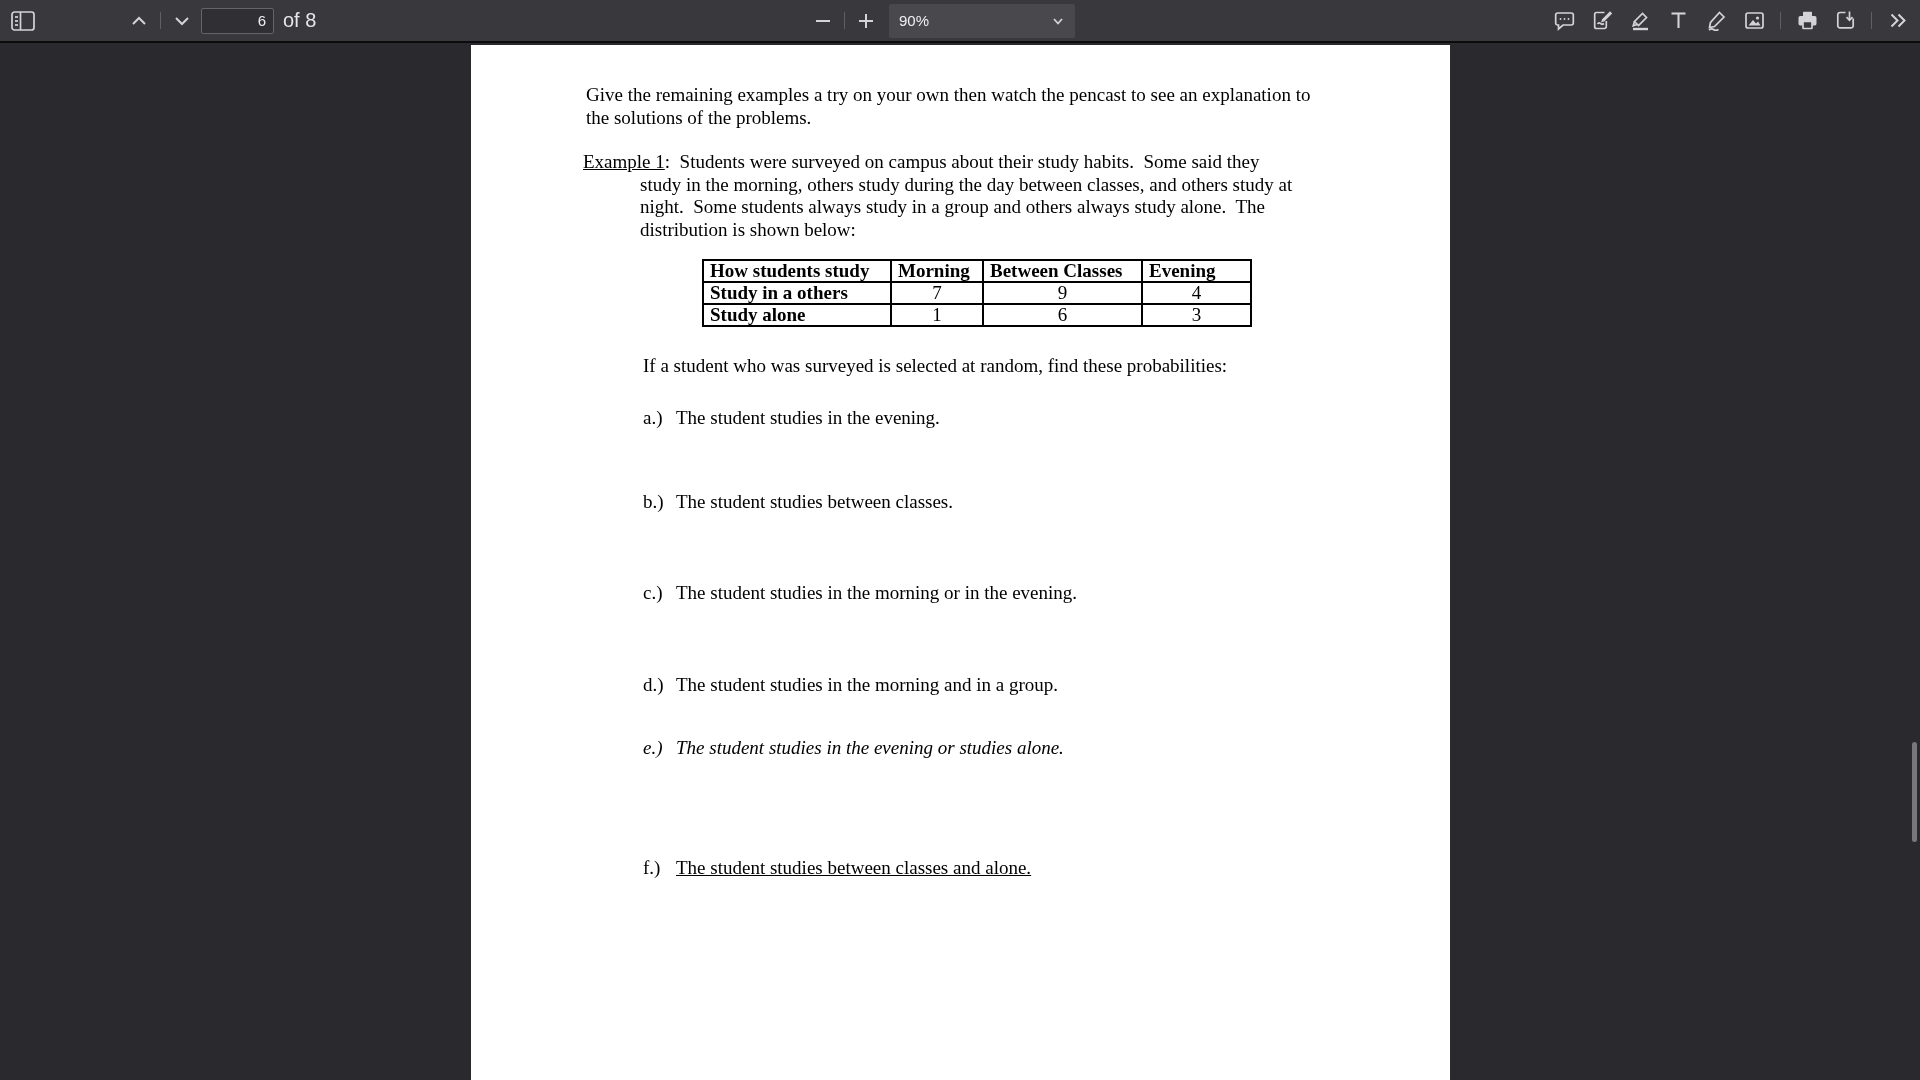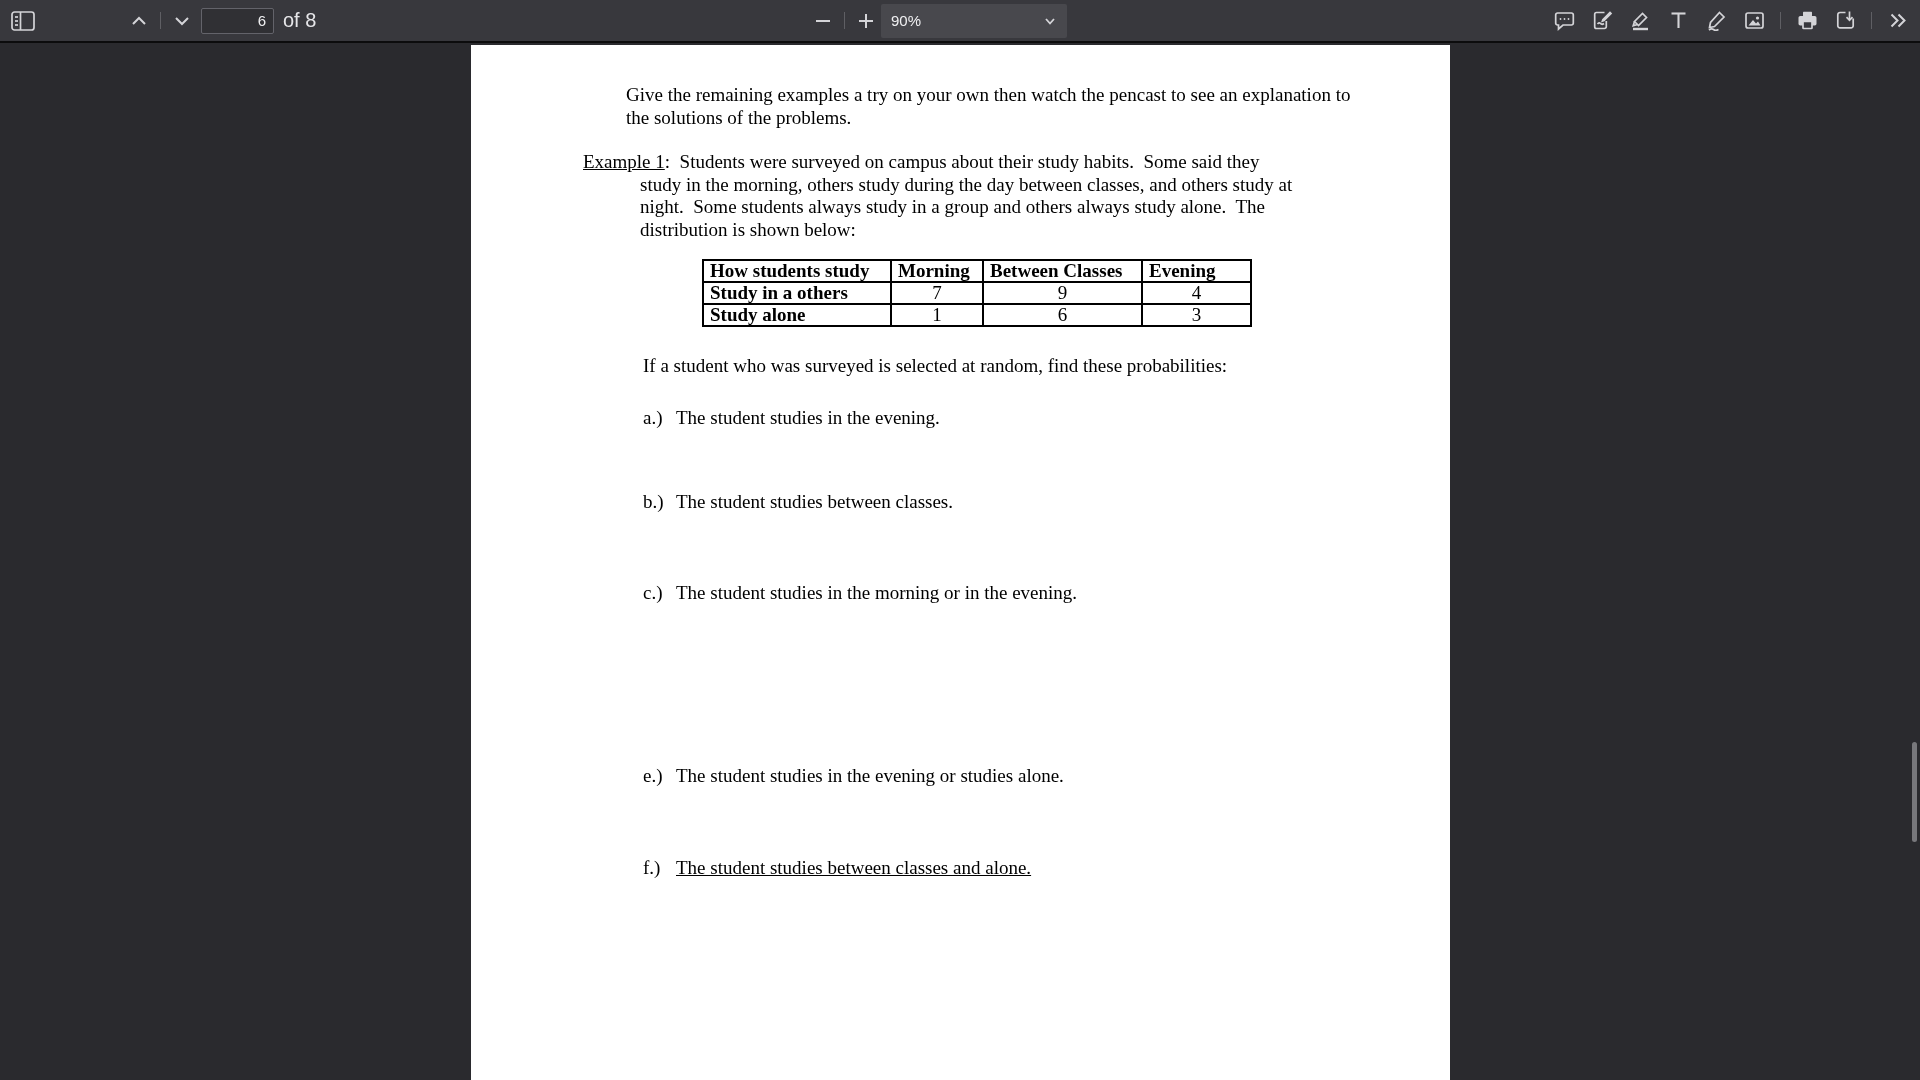--- a/index.html
+++ b/index.html
@@ -31,63 +31,63 @@
     margin-left: 4px; width: 73px; height: 26px;
     background: #303034; border: 1px solid #63636a; border-radius: 2px;
     color: #f0f0f2; font-size: 15px; text-align: right; padding: 0 7px;
     font-family: "Liberation Sans", sans-serif;
   }
   .page-count { margin-left: 9px; font-size: 20px; color: #e6e6e9; }
 
   .tb-center { position: absolute; left: 808px; top: 0; height: 41px; display: flex; align-items: center; }
   .tb-center .tb-sep { margin: 0 6px; }
   .zoom-select {
-    margin-left: 0; width: 186px; height: 34px; background: #48484d;
+    margin-left: 8px; width: 186px; height: 34px; background: #48484d;
     border-radius: 2px; display: flex; align-items: center;
     padding: 0 10px; font-size: 15px; color: #f0f0f2;
   }
   .zoom-select .zoom-value { flex: 1; }
 
   .tb-right { position: absolute; right: 7px; top: 0; height: 41px; display: flex; align-items: center; gap: 8px; }
   .tb-right .tb-sep { margin: 0 3px; }
 
   svg.ic { display: block; }
   svg.ic * { vector-effect: non-scaling-stroke; }
 
   
   .viewer { position: absolute; top: 45px; left: 0; width: 1920px; height: 1035px; background: #2a2a2e; }
   .pdf-page {
     position: absolute; left: 471px; top: 0; width: 979px; height: 1035px;
     background: #ffffff; color: #000;
     font-family: "Liberation Serif", "DejaVu Serif", serif;
     font-size: 19px; line-height: 22.5px;
   }
   .doc-text { white-space: pre; }
-  .intro { position: absolute; left: 115px; top: 39px; margin-left: 40px; }
+  .intro { position: absolute; left: 115px; top: 39px; }
   .example { position: absolute; left: 112px; top: 106px; padding-left: 57px; text-indent: -57px; }
   .example .ex-label { text-decoration: underline; }
 
   table.study-table {
     position: absolute; left: 231px; top: 214px;
     border-collapse: collapse; table-layout: fixed;
     font-size: 19px; line-height: 20px;
   }
   .study-table td {
     border: 2px solid #000; padding: 0 6px; height: 22px;
     overflow: hidden; white-space: nowrap;
   }
   .study-table .hdr td { font-weight: bold; }
   .study-table td.rowlabel { font-weight: bold; }
   .study-table td.num { text-align: center; }
 
   .prompt { position: absolute; left: 172px; top: 310px; }
   .question { position: absolute; left: 172px; white-space: pre; }
   .q-label { display: inline-block; width: 33px; }
   .q0 { top: 354px; margin-top: 8px; } .q1 { top: 446px; } .q2 { top: 537px; }
-  .q3 { top: 629px; } .q4 { top: 720px; } .q5 { top: 812px; text-decoration: underline; }
+  .q3 { top: 629px; } .q4 { top: 692px; font-style: italic; } .q5 { top: 812px; text-decoration: underline; }
 
   
   .scrollbar-thumb {
     position: absolute; left: 1912px; top: 697px; width: 5px; height: 100px;
     background: #78787c; border-radius: 3px;
   }
 </style>
 </head>
 <body>
 
@@ -275,18 +275,19 @@
           <td class="num">3</td>
         </tr>
       </tbody>
     </table>
 
     <p class="prompt doc-text">If a student who was surveyed is selected at random, find these probabilities:</p>
 
     <p class="question q0"><span class="q-label">a.)</span><span>The student studies in the evening.</span></p>
     <p class="question q1"><span class="q-label">b.)</span><span>The student studies between classes.</span></p>
     <p class="question q2"><span class="q-label">c.)</span><span>The student studies in the morning or in the evening.</span></p>
+    <p class="question q3"><span class="q-label">d.)</span><span>The student studies in the morning and in a group.</span></p>
     <p class="question q4"><span class="q-label">e.)</span><span>The student studies in the evening or studies alone.</span></p>
     <p class="question q5"><span class="q-label">f.)</span><span>The student studies between classes and alone.</span></p>
 
   </div>
   <div class="scrollbar-thumb"></div>
 </div>
 
 </body></html>

